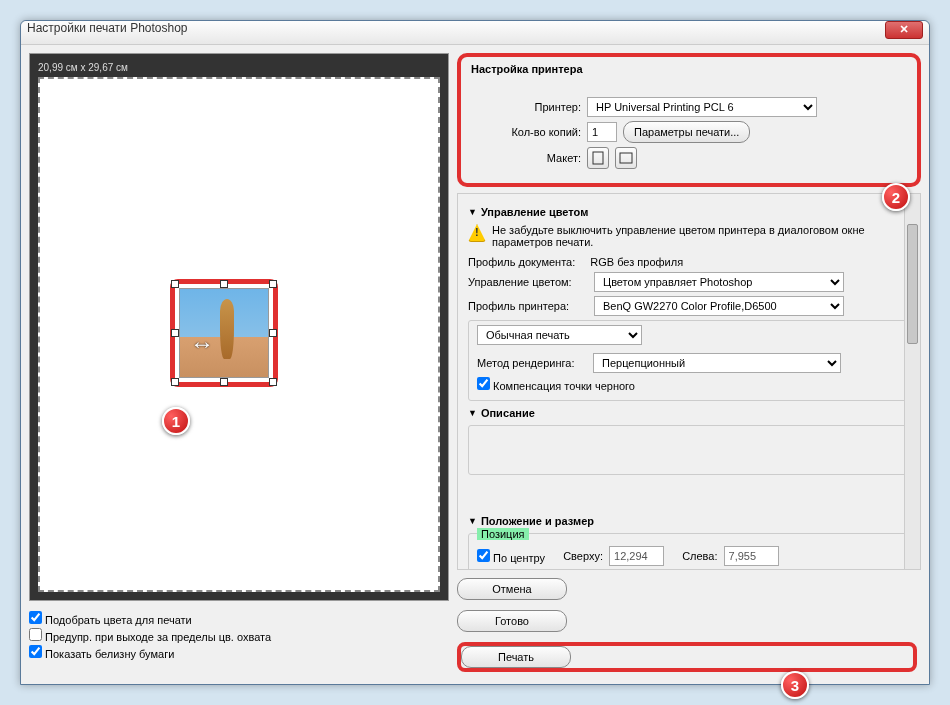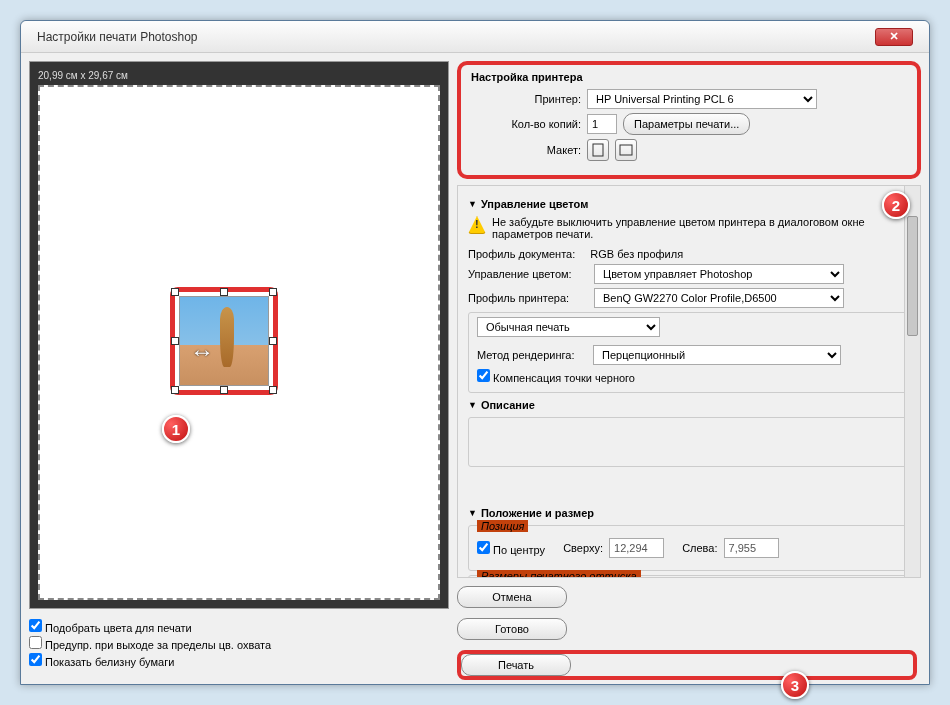--- a/index.html
+++ b/index.html
@@ -1,18 +1,18 @@
 <!DOCTYPE html>
 <html><head>
 <meta charset="utf-8">
 <style>
 * { box-sizing: border-box; margin: 0; padding: 0; font-family: "Segoe UI", Tahoma, sans-serif; font-size: 11px; }
 body { background: #d4e4f0; padding: 20px; }
 .window { width: 910px; height: 665px; background: #f0f0f0; border: 1px solid #5a7a9a; border-radius: 6px 6px 0 0; box-shadow: 0 0 8px rgba(0,0,0,.3); position: relative; }
-.titlebar { height: 32px; background: linear-gradient(#fdfdfd, #e8e8e8); border-bottom: 1px solid #ccc; border-radius: 6px 6px 0 0; display: flex; align-items: center; padding: 0 16px; }
+.titlebar { height: 24px; background: linear-gradient(#fdfdfd, #e8e8e8); border-bottom: 1px solid #ccc; border-radius: 6px 6px 0 0; display: flex; align-items: flex-start; padding: 0 6px; }
 .titlebar-text { color: #333; font-size: 12px; }
 .close-btn { margin-left: auto; width: 38px; height: 18px; background: linear-gradient(#e07070, #c33); border: 1px solid #a02020; border-radius: 3px; color: #fff; text-align: center; line-height: 14px; font-weight: bold; cursor: pointer; }
 .body { display: flex; padding: 8px; gap: 8px; height: calc(100% - 28px); }
 .left-pane { width: 420px; display: flex; flex-direction: column; }
 .preview-outer { background: #333; padding: 8px; border: 1px solid #999; position: relative; }
 .dims-label { color: #ddd; text-align: left; font-size: 10px; margin-bottom: 4px; }
 .preview-page { background: #fff; border: 2px dashed #888; height: 515px; position: relative; }
 .image-block { position: absolute; left: 130px; top: 200px; width: 108px; height: 108px; border: 5px solid #e03030; border-radius: 8px; }
 .image-inner { width: 90px; height: 90px; margin: 4px; background: linear-gradient(180deg,#6fb5e8 0%, #87c0e8 55%, #d8a070 55%, #c89060 100%); position: relative; border: 1px solid #999; }
 .image-inner::before { content:""; position:absolute; left:40px; top:10px; width:14px; height:60px; background: linear-gradient(#c8944a,#a86a2a); border-radius: 50% 50% 30% 30% / 20% 20% 50% 50%; }
@@ -22,34 +22,34 @@
 .h-tm{top:-4px;left:50%;margin-left:-4px}.h-bm{bottom:-4px;left:50%;margin-left:-4px}
 .h-ml{left:-4px;top:50%;margin-top:-4px}.h-mr{right:-4px;top:50%;margin-top:-4px}
 .badge { position:absolute; width:28px; height:28px; border-radius:50%; background: radial-gradient(circle at 30% 30%, #ff6060, #c01010); border:2px solid #fff; box-shadow: 0 1px 4px rgba(0,0,0,.6); color:#fff; font-weight:bold; font-size:15px; display:flex; align-items:center; justify-content:center; z-index:100; }
 .badge-1 { left: 122px; top: 328px; }
 .badge-2 { left: 425px; top: 130px; }
 .badge-3 { left: 760px; top: 650px; }
 .left-checks { margin-top: 8px; }
 .left-checks label { display:block; margin: 2px 0; }
 .right-pane { flex:1; display:flex; flex-direction:column; position:relative; }
 .printer-setup { border: 4px solid #e03030; border-radius: 10px; padding: 6px 10px 10px; margin-bottom: 6px; }
-.group-title { font-weight: bold; margin-bottom: 6px; }
+.group-title { font-weight: bold; margin-bottom: 22px; }
 .row { display:flex; align-items:center; margin: 4px 0; gap: 6px; }
 .row-label { width: 110px; text-align: right; }
 select, input[type=text] { border: 1px solid #aaa; background:#fff; height: 20px; padding: 0 4px; }
 .btn { height: 22px; border: 1px solid #888; background: linear-gradient(#fdfdfd,#e4e4e4); border-radius: 10px; padding: 0 10px; cursor:pointer; }
 .orient-btn { width:22px; height:22px; border:1px solid #888; background:linear-gradient(#fdfdfd,#e4e4e4); border-radius:3px; display:inline-flex; align-items:center; justify-content:center; cursor:pointer; }
 .scroll-area { border:1px solid #ccc; background:#f0f0f0; flex:1; overflow:hidden; position:relative; padding: 6px 10px; }
 .section-head { display:flex; align-items:center; font-weight:bold; margin: 6px 0; }
 .tri { margin-right:4px; font-size:9px; }
 .warning-row { display:flex; gap:6px; margin: 4px 0 8px; }
 .warn-icon { width:18px; height:18px; background: #fc0; border: 1px solid #c90; border-radius: 3px; clip-path: polygon(50% 0, 100% 100%, 0 100%); position:relative; }
 .warn-icon::after { content:"!"; position:absolute; left:6px; top:1px; font-weight:bold; color:#333; }
 .fieldset { border:1px solid #ccc; border-radius:3px; padding: 8px; margin: 4px 0; background:#f0f0f0; }
-.fieldset-label { font-size:11px; position:relative; top:-14px; background:#c2410c; padding:0 4px;font-style:italic; }
+.fieldset-label { font-size:11px; position:relative; top:-14px; background:#86efac; padding:0 4px; }
 .pos-section { margin-top: 40px; }
 .footer-btns { display:flex; justify-content:flex-end; gap:10px; margin-top:8px; padding-right: 4px; flex-direction: column; }
 .print-highlight { border: 4px solid #e03030; border-radius:8px; padding:0; }
 .scrollbar { position:absolute; right:0; top:0; bottom:0; width:16px; background:#e8e8e8; border-left:1px solid #ccc; }
 .scrollbar-thumb { position:absolute; left:2px; right:2px; top:30px; height:120px; background:#c8c8c8; border:1px solid #999; border-radius:2px; }
 .readonly { background:#f0f0f0; color:#555; }
 </style>
 </head>
 <body>
 
@@ -125,21 +125,21 @@
         <div class="row"><span>Профиль документа:</span>&nbsp;<span>RGB без профиля</span></div>
         <div class="row">
           <span style="width:120px">Управление цветом:</span>
           <select style="width:250px"><option>Цветом управляет Photoshop</option></select>
         </div>
         <div class="row">
           <span style="width:120px">Профиль принтера:</span>
           <select style="width:250px"><option>BenQ GW2270 Color Profile,D6500</option></select>
         </div>
         <div class="fieldset">
-          <select style="width:183px;margin-top:-6px"><option>Обычная печать</option></select>
+          <select style="width:165px;margin-top:-6px"><option>Обычная печать</option></select>
           <div class="row" style="margin-top:8px">
             <span style="width:110px">Метод рендеринга:</span>
             <select style="width:248px"><option>Перцепционный</option></select>
           </div>
           <label><input type="checkbox" checked="" style=""> <span>Компенсация точки черного</span></label>
         </div>
 
         <div class="section-head">
             <span class="tri">▼</span>
             <span>Описание</span>

